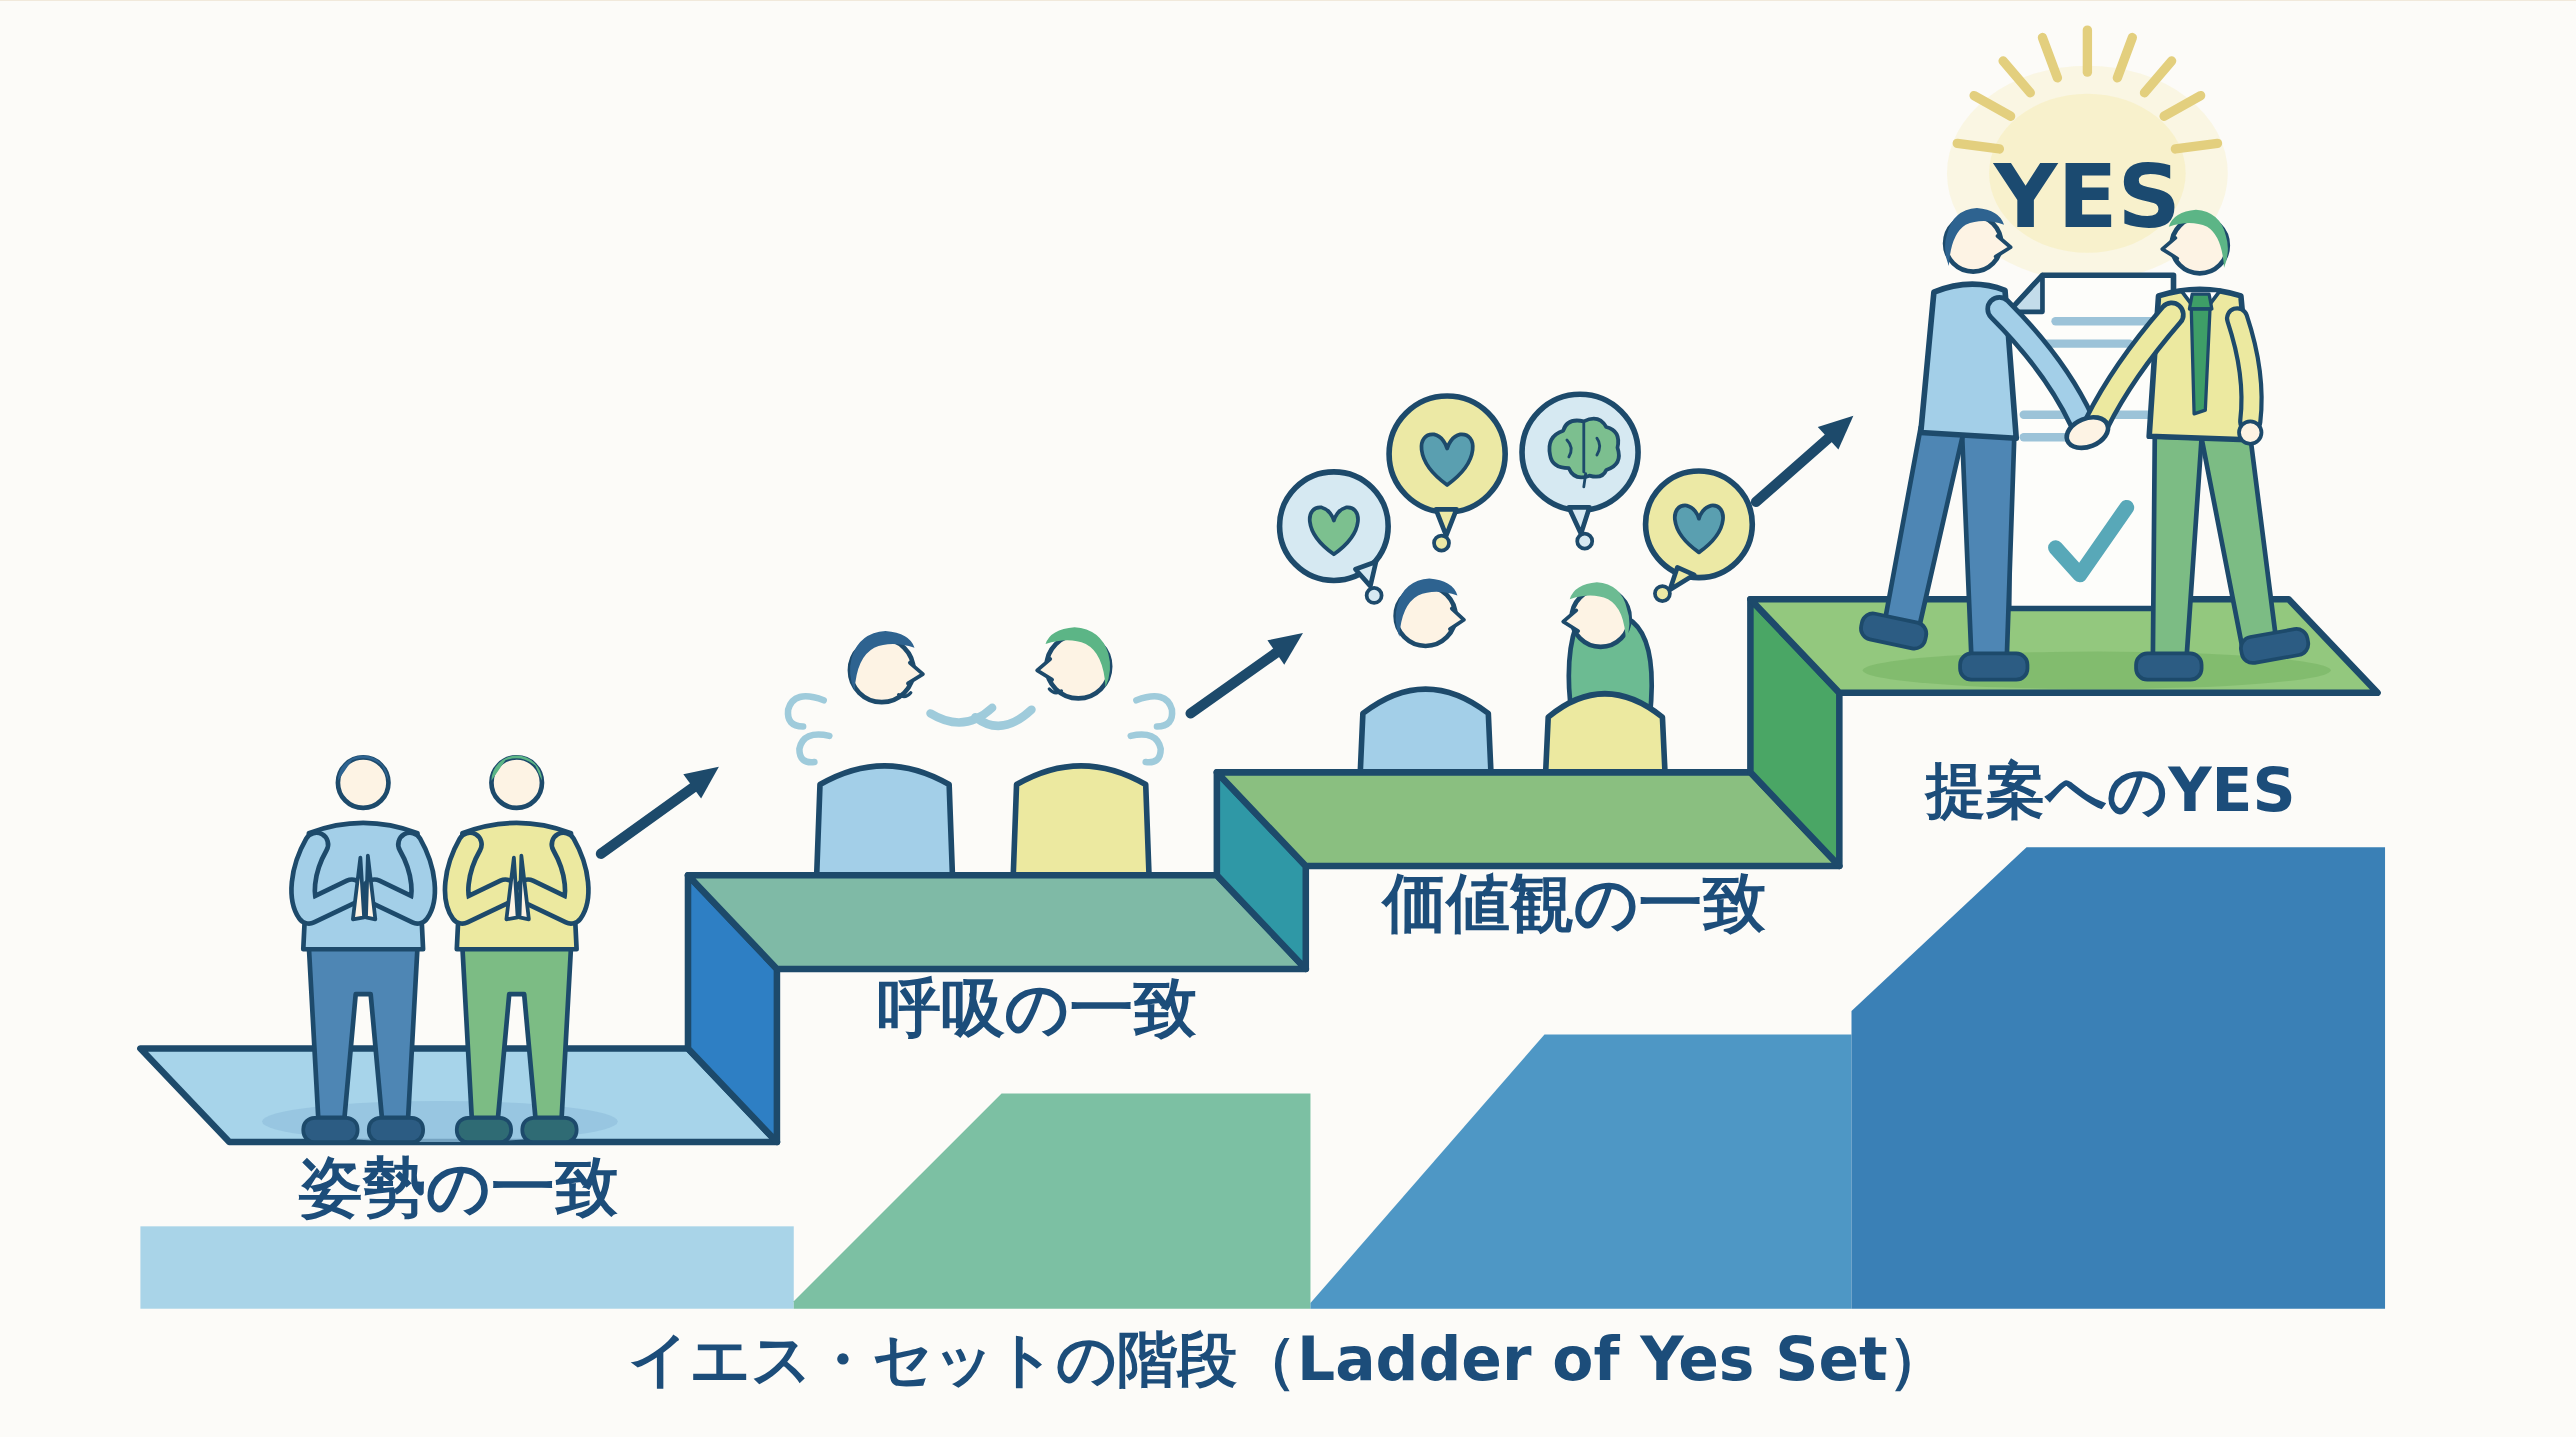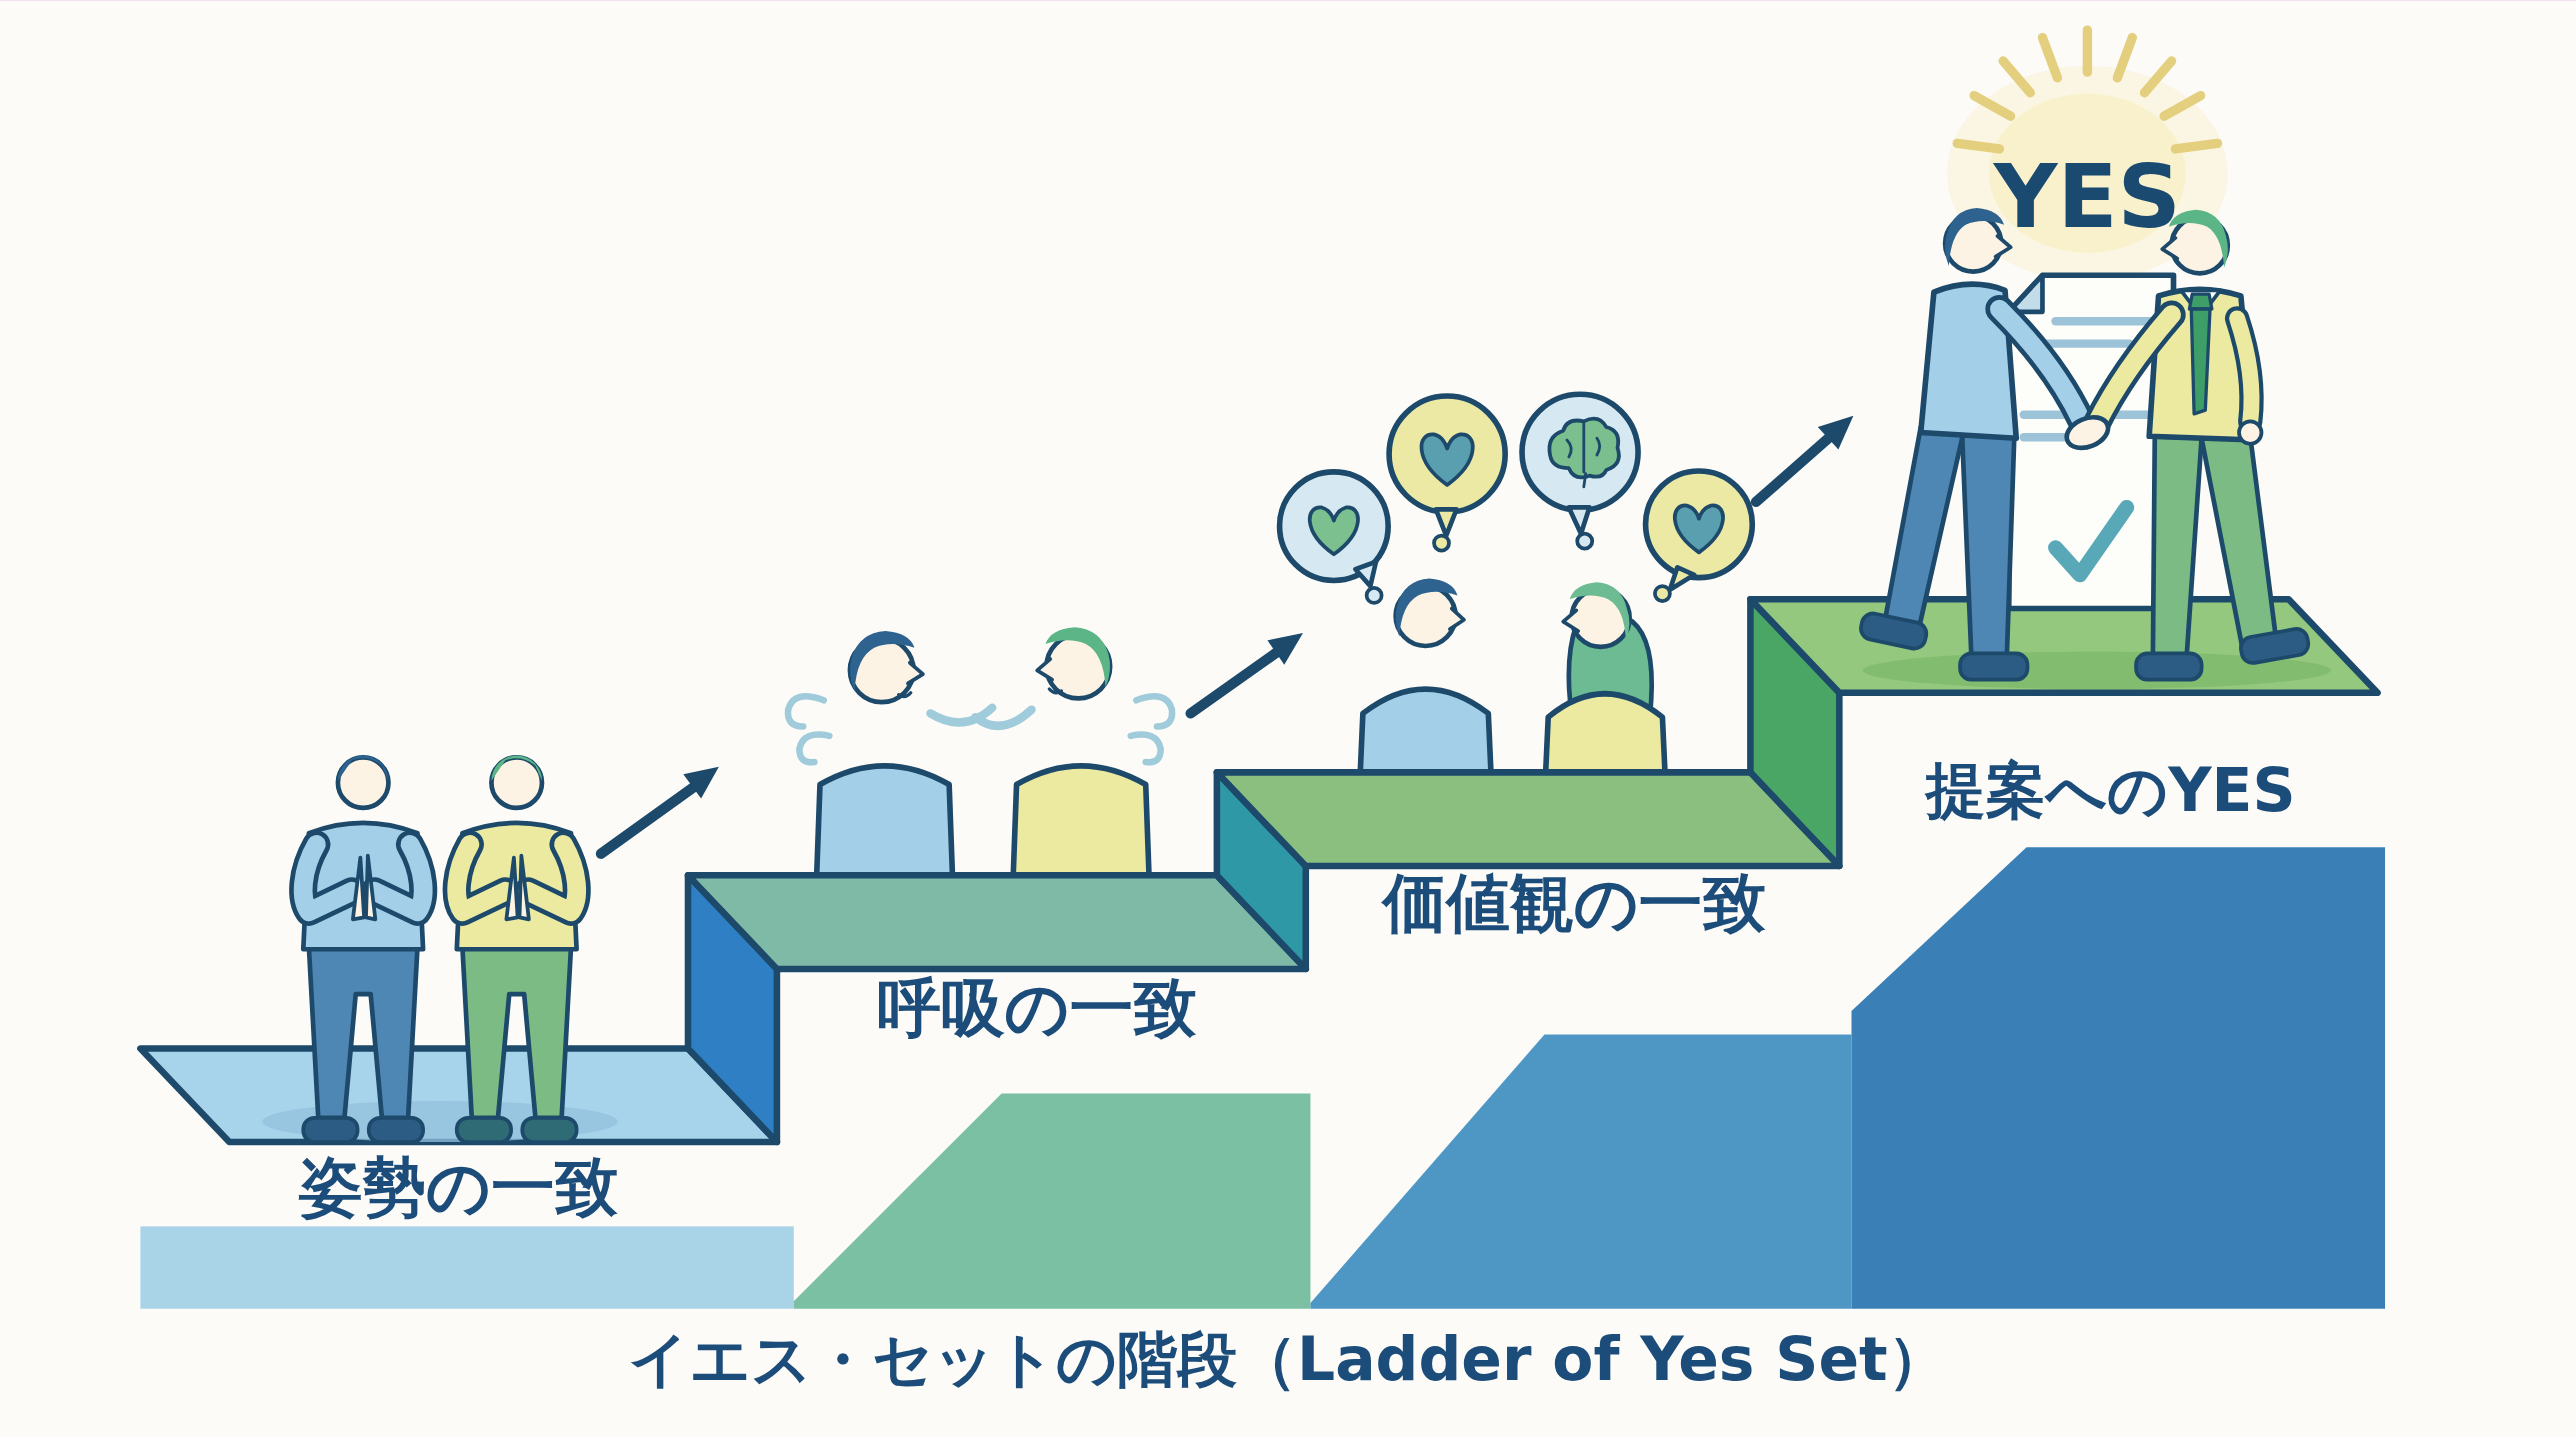--- a/index.html
+++ b/index.html
@@ -1,16 +1,16 @@
 <!DOCTYPE html>
 <html style="font-size:15px"><head>
 <meta charset="utf-8">
 <style>
   html,body{margin:0;padding:0;background:#fcfbf8;}
-  .stage{position:relative;width:2576px;height:1438px;overflow:hidden;background:#a21caf;}
+  .stage{position:relative;width:2576px;height:1438px;overflow:hidden;background:#a16207;}
   svg{display:block;}
   svg path, svg rect, svg circle, svg ellipse, svg polygon, svg line{stroke-linejoin:round;stroke-linecap:round;}
   .lbl{font-family:"DejaVu Sans","Liberation Sans",sans-serif;font-weight:700;}
 </style>
 </head>
 <body>
 
 <div class="stage">
 <svg viewBox="0 0 2752 1536" width="2576" height="1438">
 

